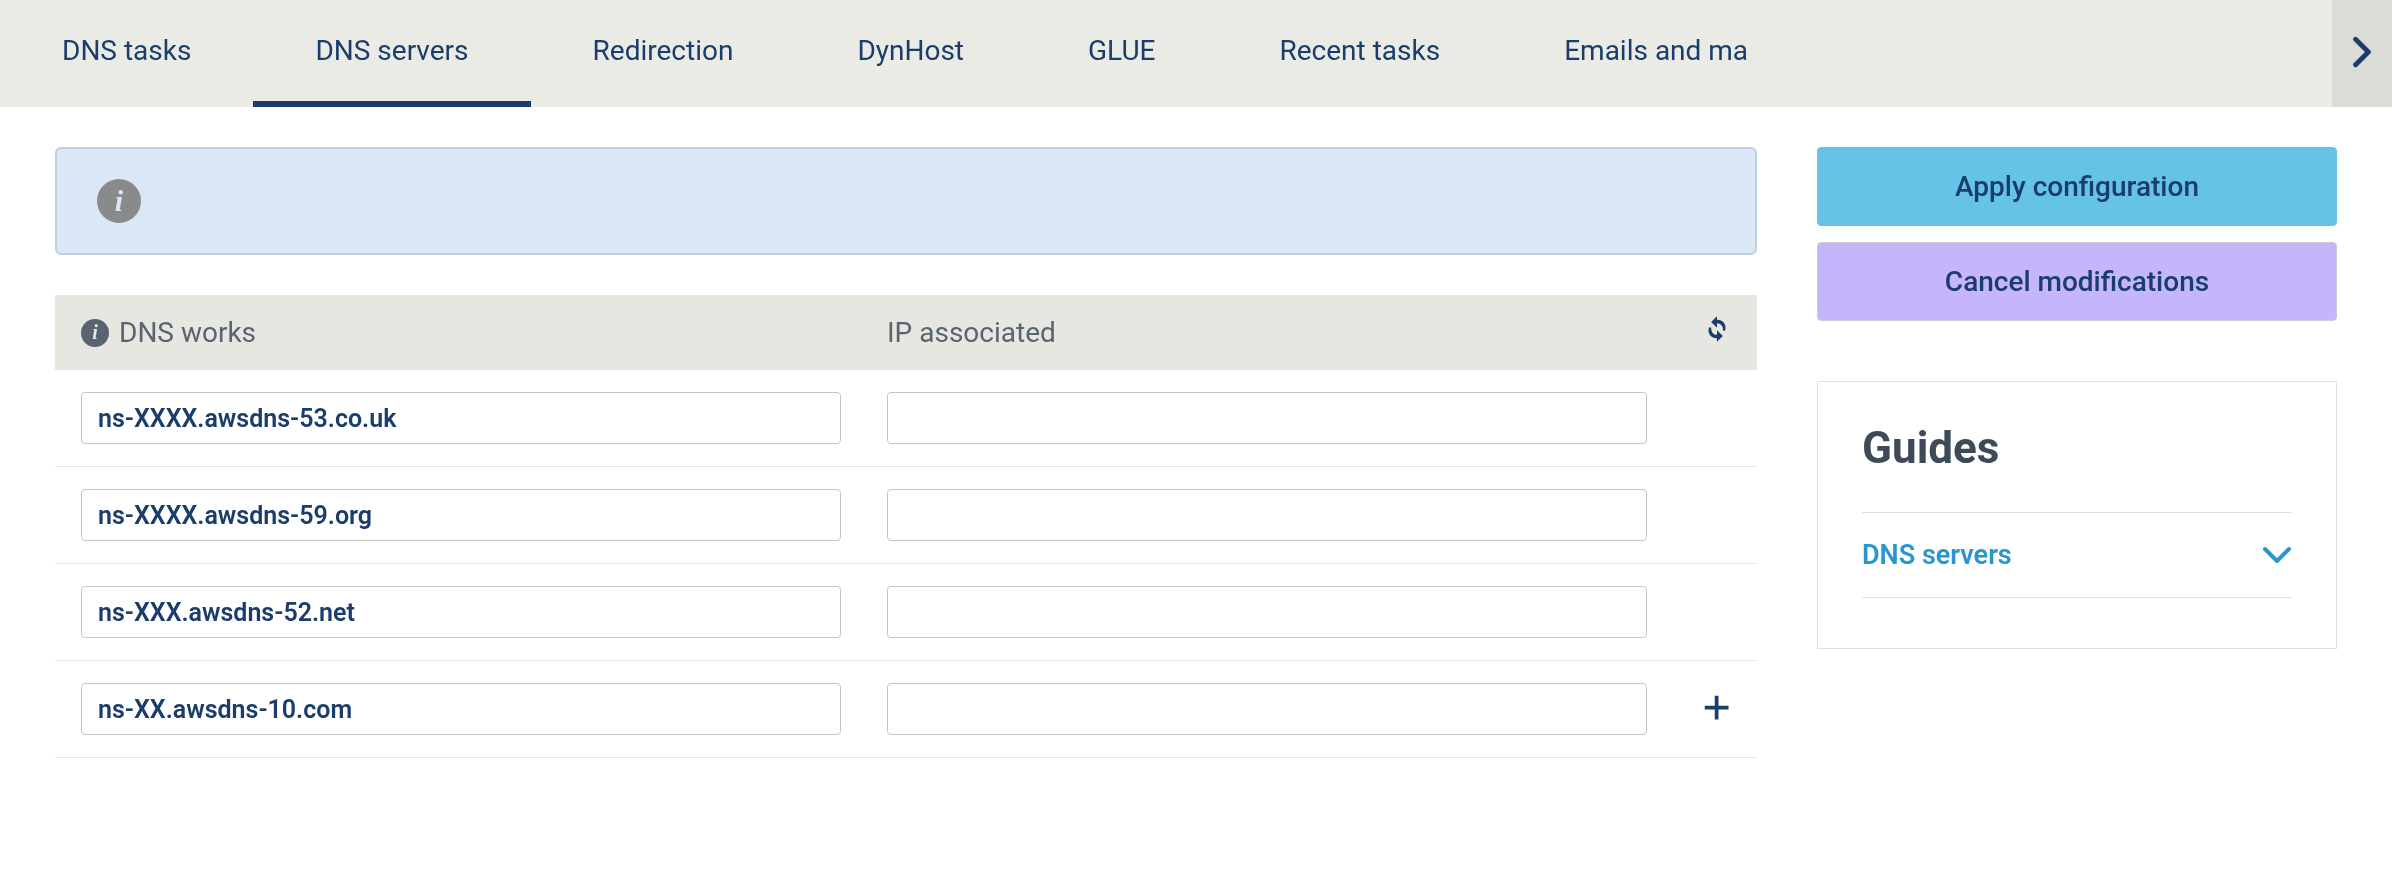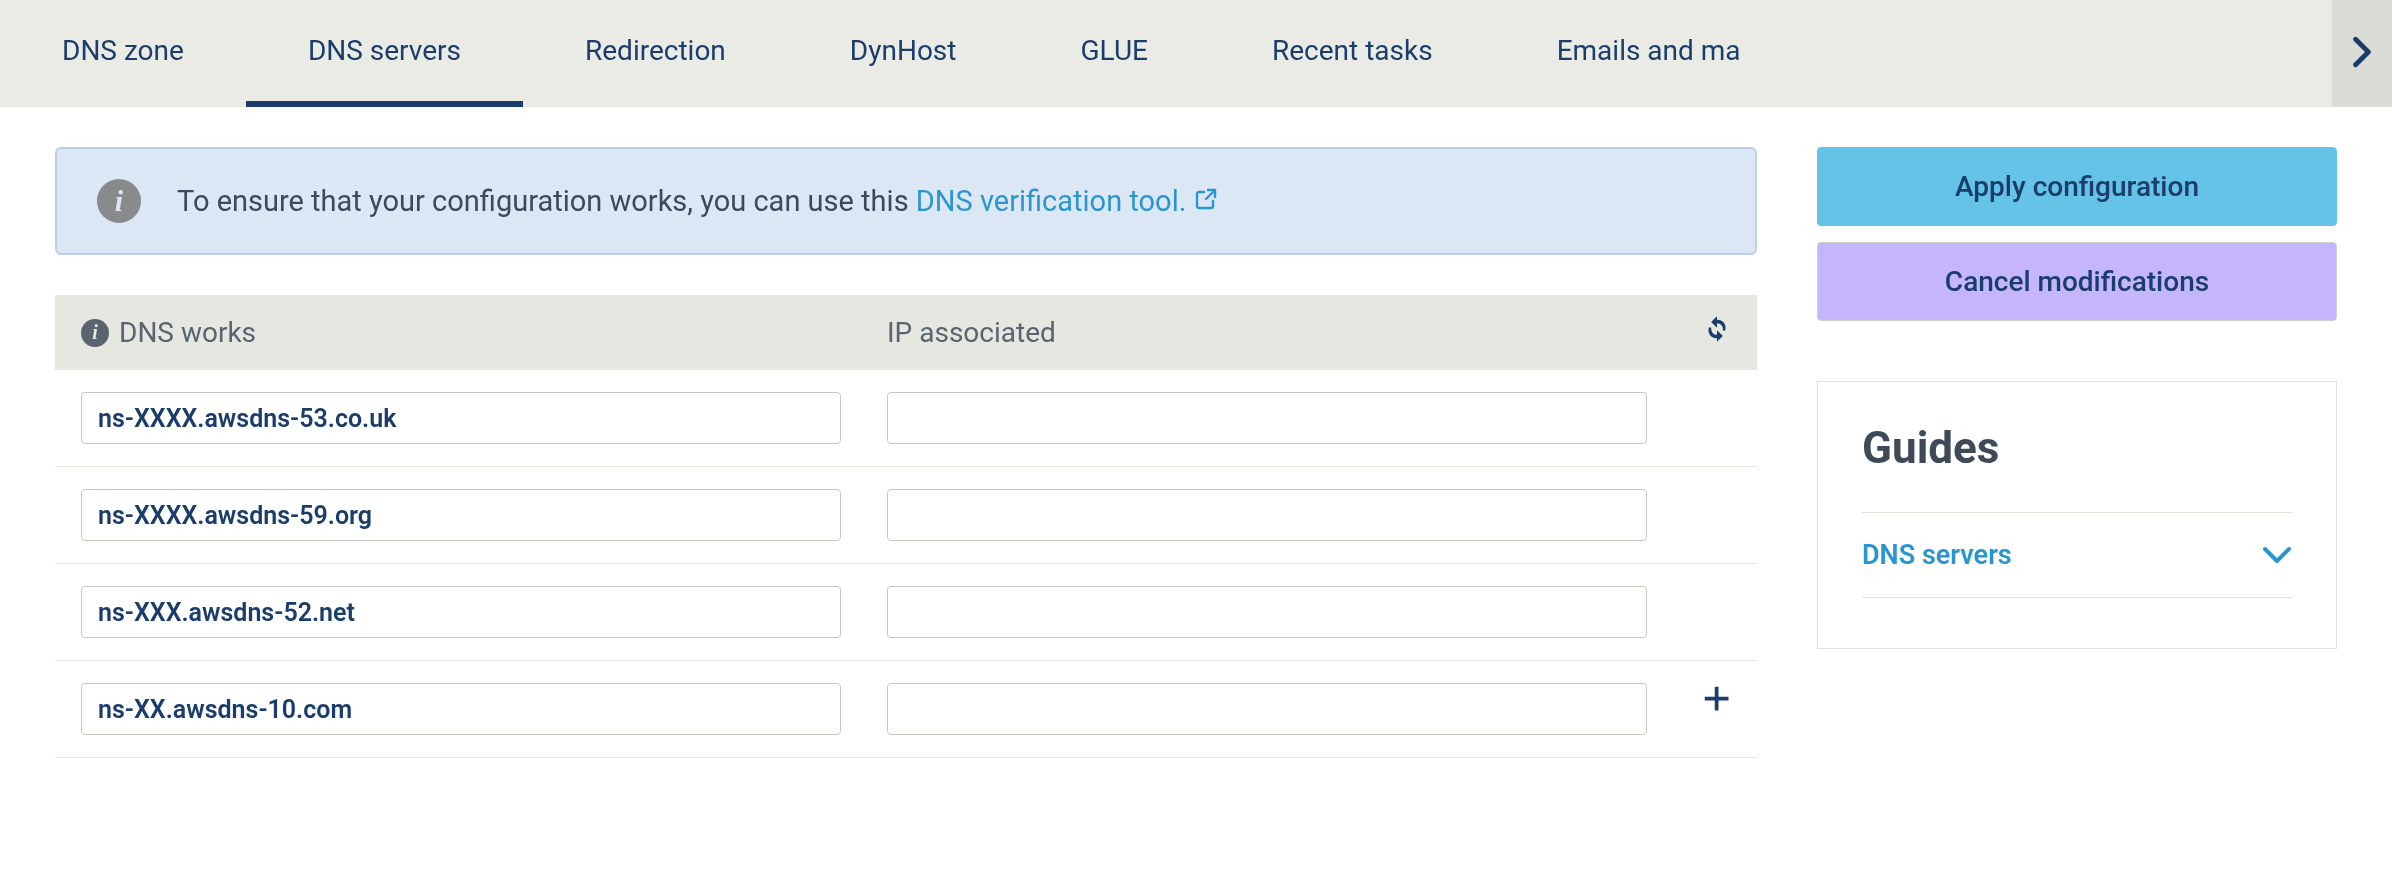--- a/index.html
+++ b/index.html
@@ -128,21 +128,21 @@
       font-weight: 700;
       font-style: italic;
       font-family: Georgia, serif;
     }
     .refresh-btn { cursor: pointer; display:inline-flex; }
     .refresh-btn svg { width: 28px; height: 28px; }
     
     
     .row {
       display: flex;
-      align-items: flex-start;
+      align-items: center;
       padding: 22px 26px;
       border-bottom: 1px solid #e5e5e0;
       gap: 0;
     }
     .cell-dns { flex: 0 0 806px; }
     .cell-ip { flex: 1; }
     .cell-action {
       flex: 0 0 50px;
       display:flex;
       justify-content: flex-end;
@@ -219,21 +219,21 @@
     }
     .chevron-down { color: #2a96cf; display:inline-flex;}
     .chevron-down svg { width: 30px; height: 20px; }
   </style>
 </head>
 <body>
 
 <div class="tabs-container">
   <div class="tabs">
     <div class="tab">
-        <span>DNS zone</span>
+        <span>DNS tasks</span>
       </div>
     <div class="tab active">
         <span>DNS servers</span>
       </div>
     <div class="tab">
         <span>Redirection</span>
       </div>
     <div class="tab">
         <span>DynHost</span>
       </div>
@@ -254,31 +254,20 @@
         </svg>
     </span>
   </div>
 </div>
 
 <div class="content">
   <div class="main-col">
 
     <div class="info-banner">
       <div class="info-icon-circle">i</div>
-      <div class="info-text">
-        <span>To ensure that your configuration works, you can use this </span>
-        <a href="#" class="info-link">
-          <span>DNS verification tool.</span>
-          <span class="ext-icon">
-            <svg viewBox="0 0 24 24" fill="none">
-                <path d="M14 3h7v7M21 3l-9 9M19 14v5a2 2 0 0 1-2 2H5a2 2 0 0 1-2-2V7a2 2 0 0 1 2-2h5" stroke="#2a96cf" stroke-width="2.4" stroke-linecap="round" stroke-linejoin="round"></path>
-              </svg>
-          </span>
-        </a>
-      </div>
     </div>
 
     <div class="table-header">
       <div class="th-dns">
         <span class="small-info-icon">i</span>
         <span>DNS works</span>
       </div>
       <div class="th-ip">
         <span>IP associated</span>
       </div>

